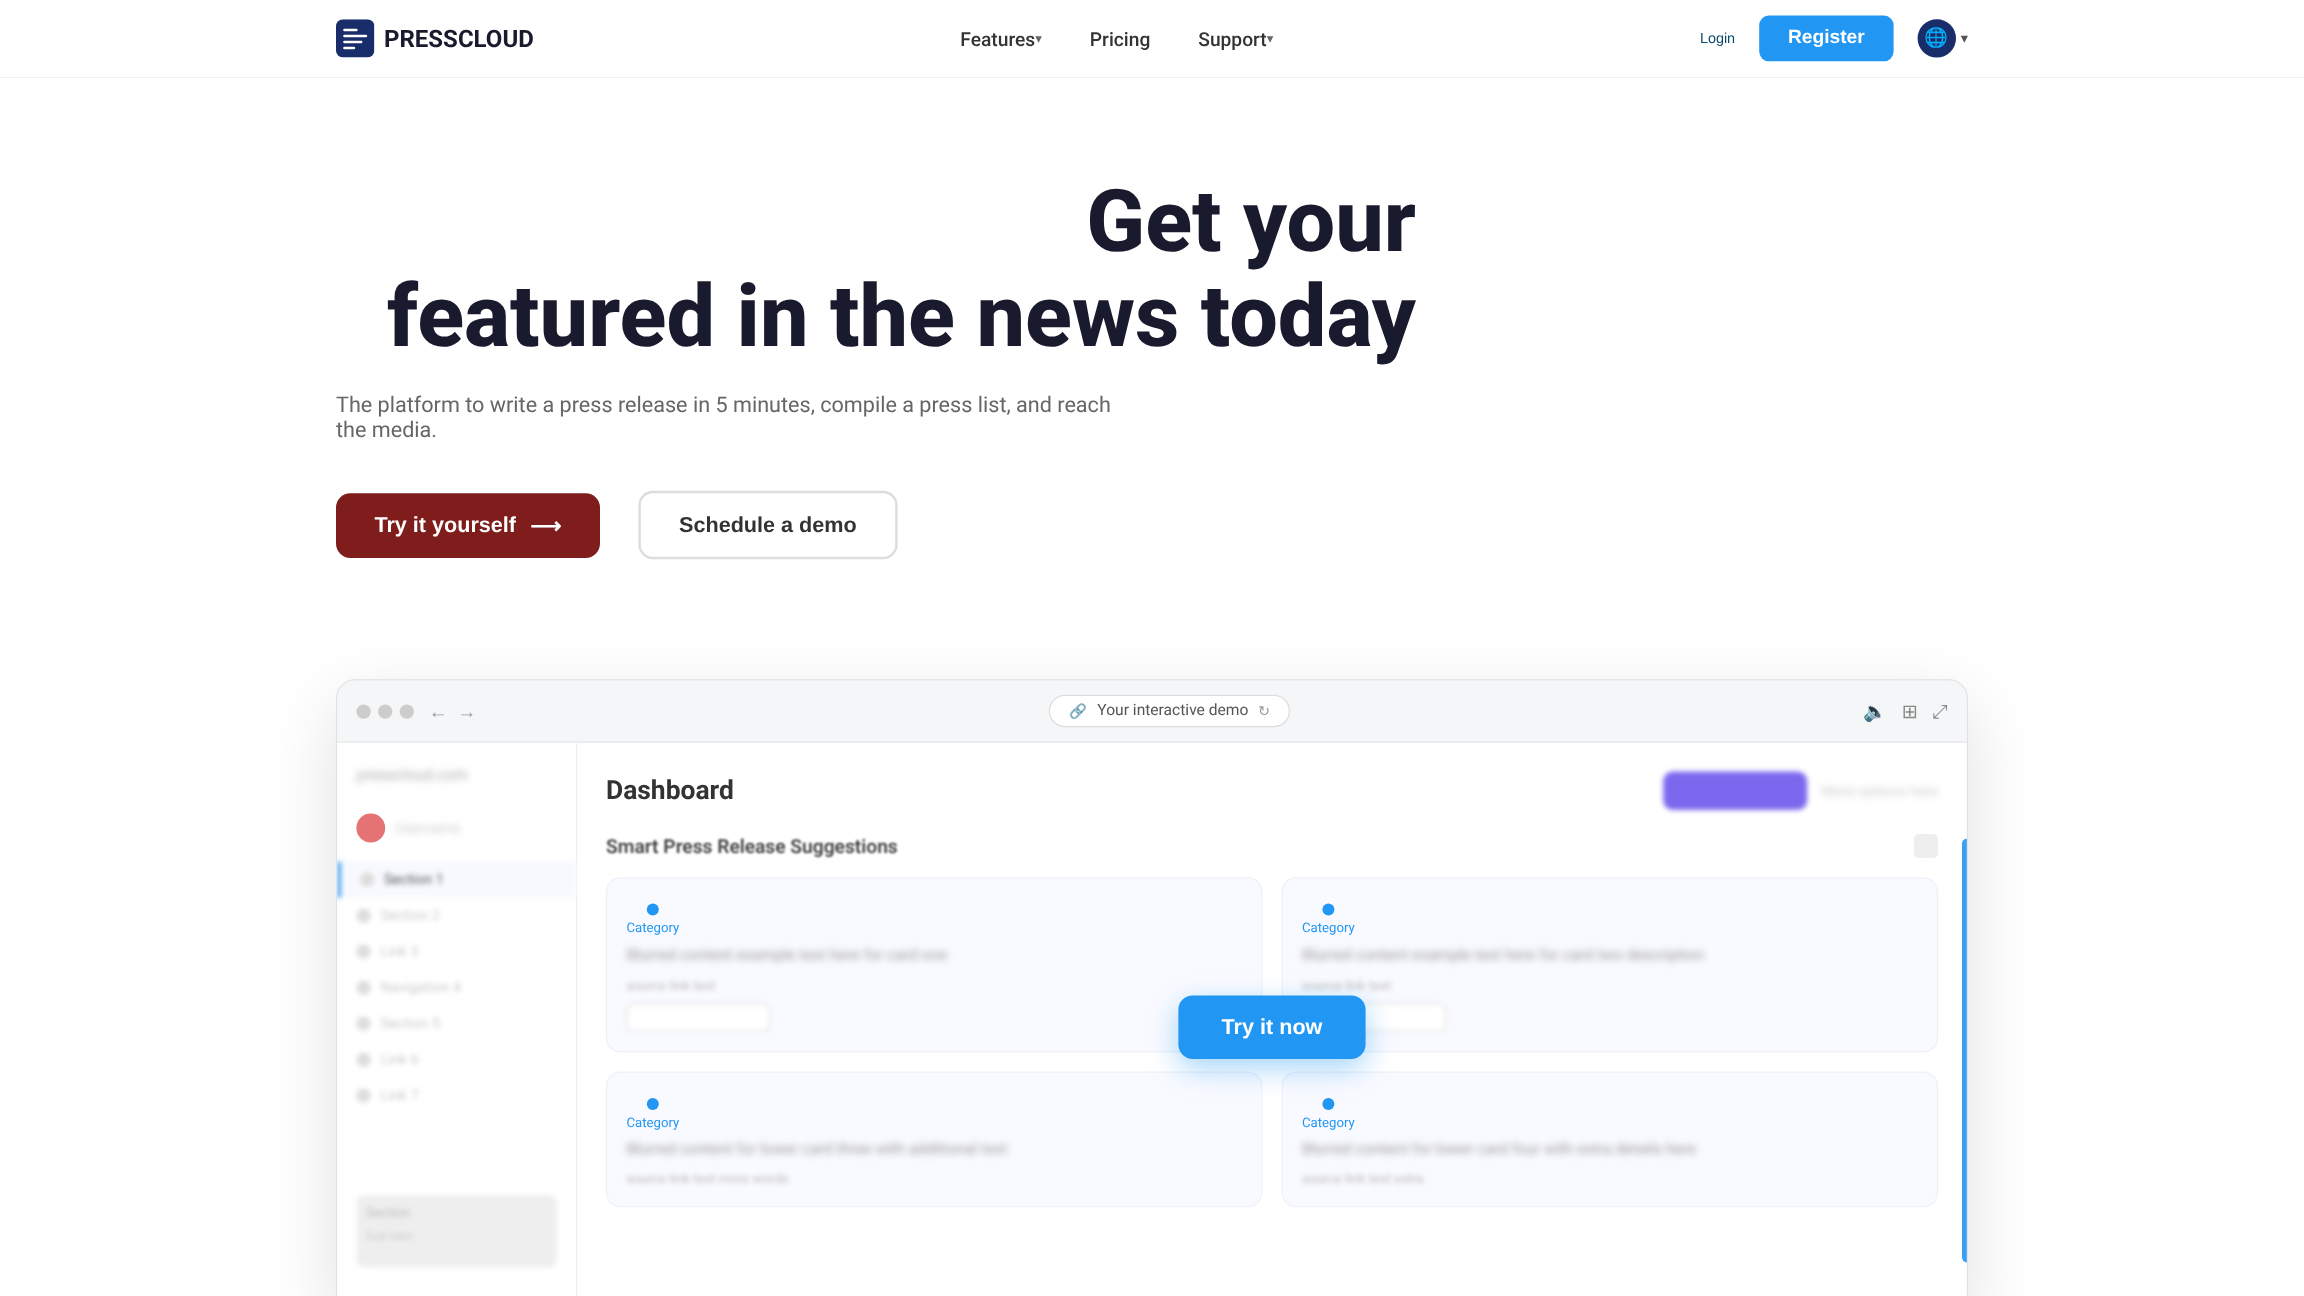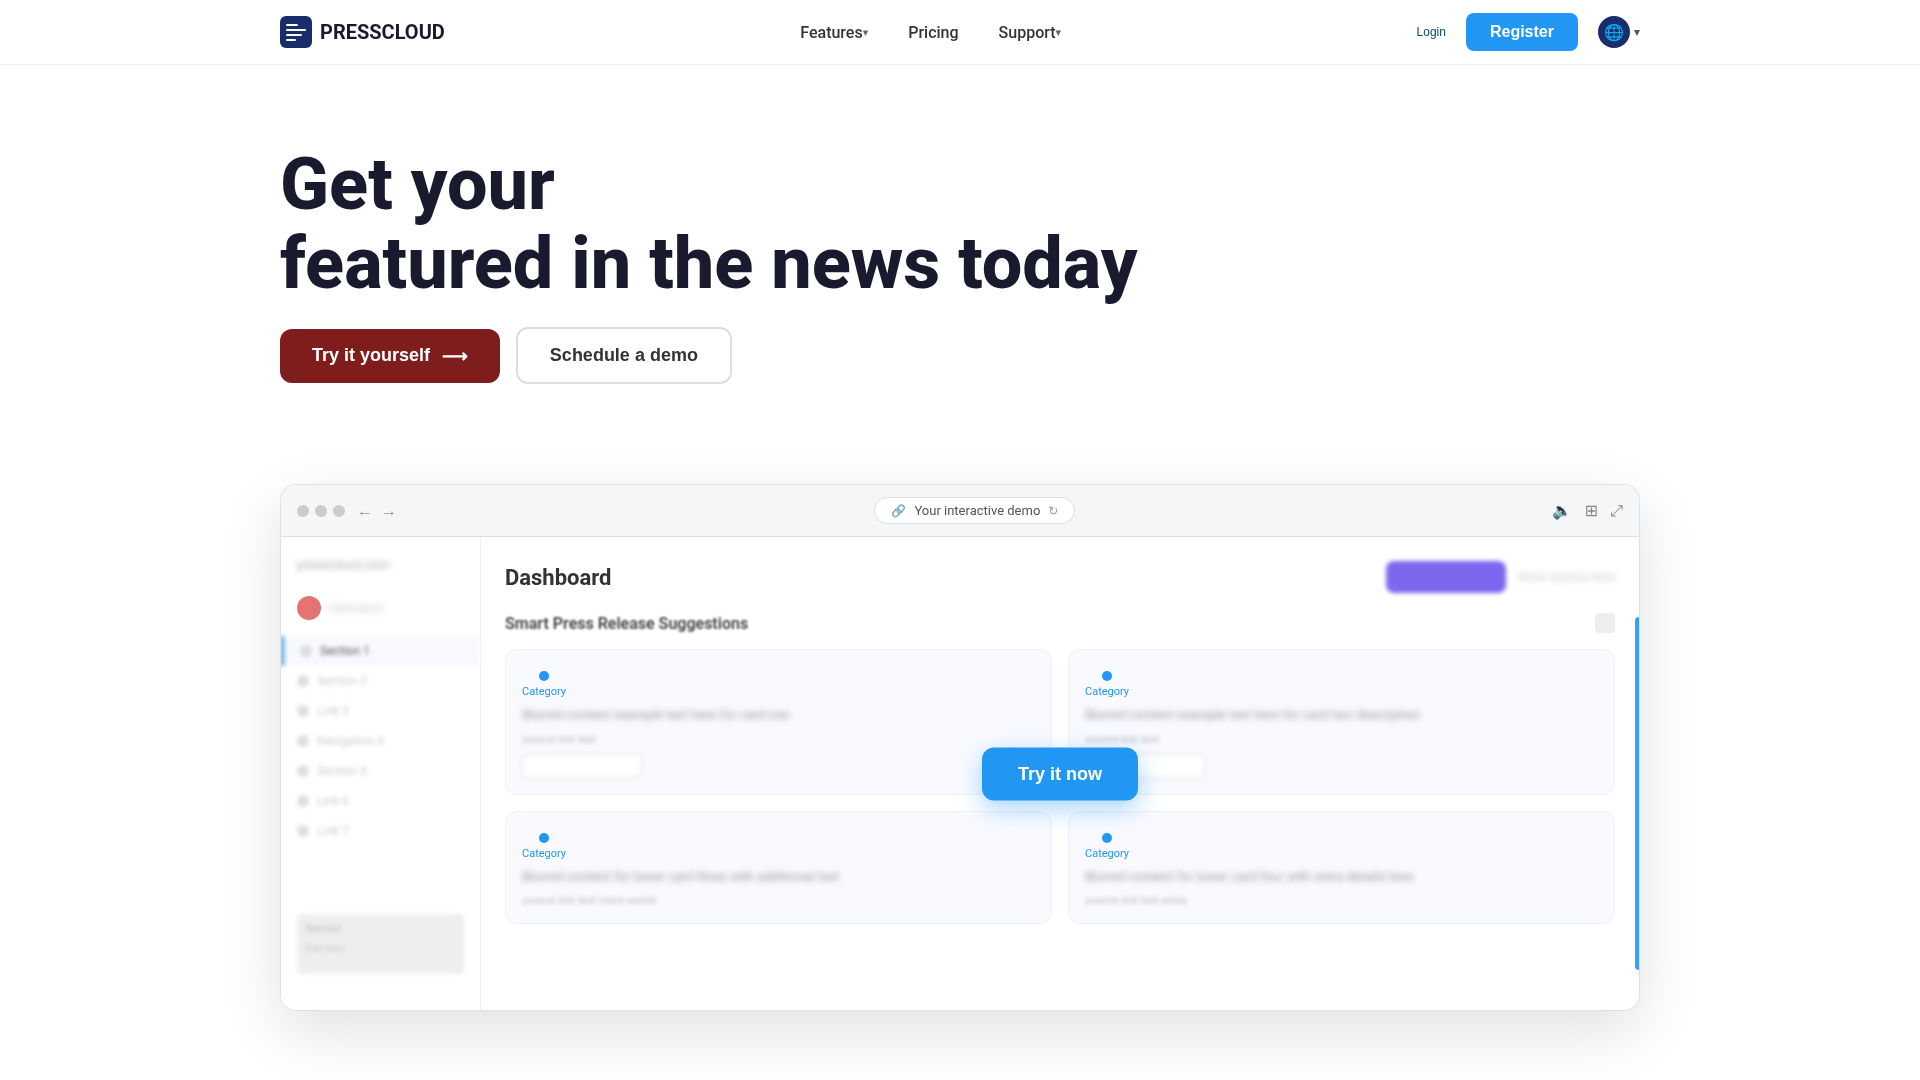--- a/index.html
+++ b/index.html
@@ -99,20 +99,21 @@
     .hero {
       padding: 80px 280px 40px;
     }
     .hero-title {
       font-size: 72px;
       font-weight: 800;
       line-height: 1.1;
       color: #1a1a2e;
       margin-bottom: 24px;
       max-width: 900px;
+      text-align: right;
     }
     .hero-subtitle {
       font-size: 18px;
       color: #666;
       margin-bottom: 40px;
       max-width: 650px;
     }
     .hero-buttons {
       display: flex;
       gap: 16px;
@@ -137,20 +138,21 @@
     }
     .btn-secondary {
       background: #fff;
       color: #333;
       border: 2px solid #ddd;
       padding: 16px 32px;
       border-radius: 12px;
       font-size: 18px;
       font-weight: 600;
       cursor: pointer;
+      margin-left: 16px;
     }
 
     
     .demo-container {
       margin: 0 280px;
       border-radius: 16px;
       overflow: hidden;
       box-shadow: 0 20px 60px rgba(0,0,0,0.12);
       border: 1px solid #e0e0e0;
       background: #f5f6f8;
@@ -456,20 +458,21 @@
       <span class="chevron">▾</span>
     </button>
   </div>
 </nav>
 
 <section class="hero">
   <h1 class="hero-title">
     <span>Get your</span><br>
     <span>featured in the news today</span>
   </h1>
+  <p class="hero-subtitle">The platform to write a press release in 5 minutes, compile a press list, and reach the media.</p>
   <div class="hero-buttons">
     <button class="btn-primary">
       <span>Try it yourself</span>
       <span class="btn-arrow">⟶</span>
     </button>
     <button class="btn-secondary">Schedule a demo</button>
   </div>
 </section>
 
 <div class="demo-container">

